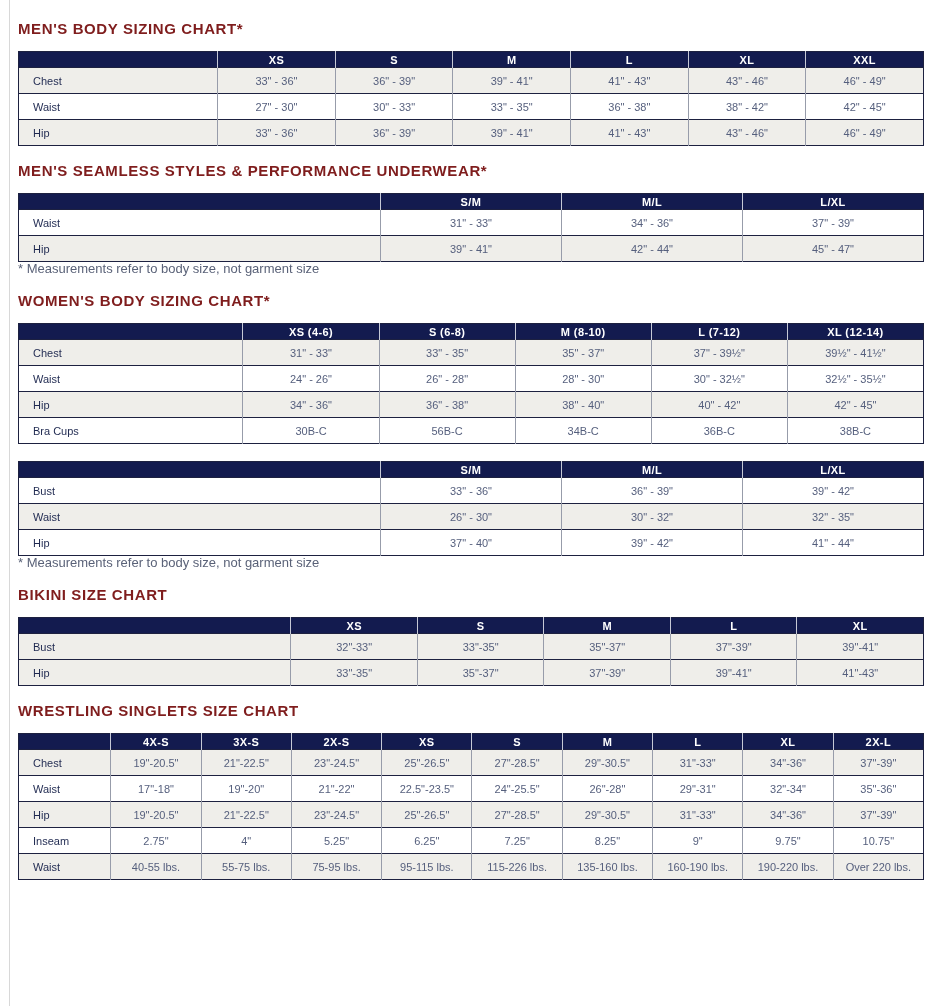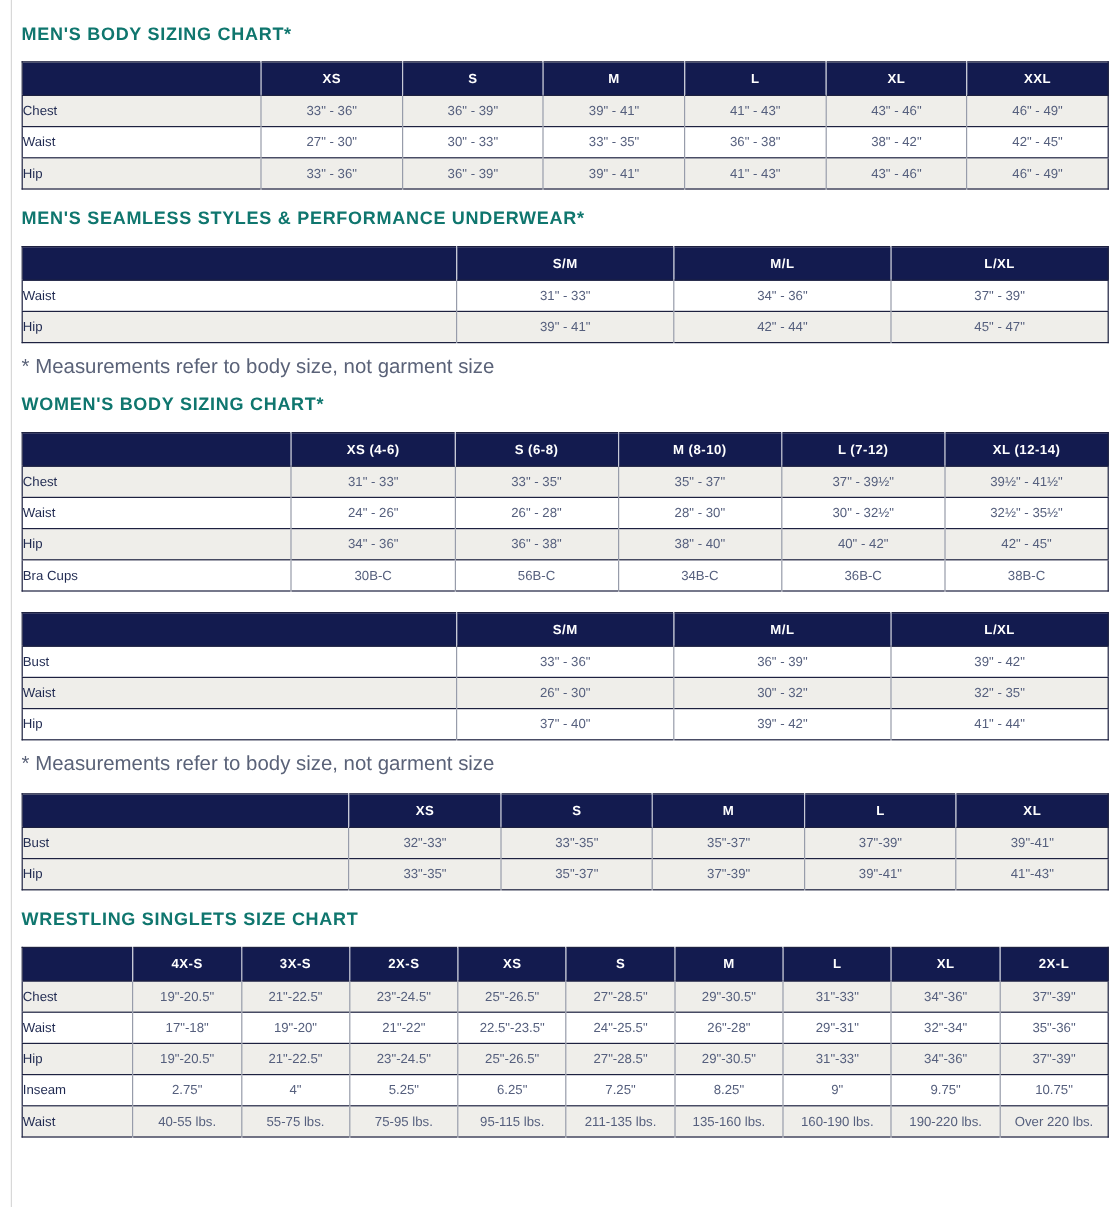--- a/index.html
+++ b/index.html
@@ -20,70 +20,69 @@
   .page {
     position: absolute;
     left: 18px; top: 21px;
     width: 906px;
   }
   section + section { margin-top: 17px; }
   .title {
     font-size: 15px;
     line-height: 16px;
     font-weight: bold;
-    color: #0f766e;
+    color: #7f1d1d;
     letter-spacing: 0.6px;
     margin-bottom: 14px;
   }
   table.chart {
     width: 100%;
     border-collapse: collapse;
     table-layout: fixed;
     border: 1px solid #1d2140;
   }
   .chart th {
     background: #131b4f;
     color: #ffffff;
     font-size: 11px;
     font-weight: bold;
     letter-spacing: 0.4px;
-    height: 28px;
+    height: 16px;
     text-align: center;
     border-left: 1px solid #c6c9d6;
   }
   .chart th:first-child { border-left: none; }
   .chart td {
     height: 26px;
     font-size: 11px;
     text-align: center;
     color: #555f7d;
     background: #ffffff;
     border-top: 1px solid #1d2140;
     border-left: 1px solid #979caa;
   }
   .chart td:first-child {
     text-align: left;
-    padding-left: 0;
+    padding-left: 14px;
     color: #1f2950;
     border-left: none;
   }
   
   .stripe-odd  tbody tr:nth-child(odd)  td { background: #efeeea; }
   .stripe-even tbody tr:nth-child(even) td { background: #efeeea; }
   .stripe-all  tbody tr                 td { background: #efeeea; }
   
   .t1 th:first-child { width: 22%; }
   .t2 th:first-child { width: 40%; }
   .t3 th:first-child { width: 24.8%; }
   .t4 th:first-child { width: 40%; }
   .t5 th:first-child { width: 30.1%; }
   .t6 th:first-child { width: 10.2%; }
   .footnote {
-    margin-top: 13px;
-    font-size: 17px;
+    font-size: 13px;
     line-height: 14px;
     color: #5a6278;
   }
 </style>
 </head>
 <body>
 
 <div class="edge-line"></div>
 
 <div class="page">
@@ -241,20 +240,21 @@
             <td>37" - 40"</td>
             <td>39" - 42"</td>
             <td>41" - 44"</td>
           </tr>
         </tbody>
       </table>
     <p class="footnote">* Measurements refer to body size, not garment size</p>
   </section>
 
   <section>
+    <h2 class="title">BIKINI SIZE CHART</h2>
     <table class="chart t5 stripe-all">
         <thead>
           <tr>
             <th></th>
             <th>XS</th>
             <th>S</th>
             <th>M</th>
             <th>L</th>
             <th>XL</th>
           </tr>
@@ -345,21 +345,21 @@
             <td>9"</td>
             <td>9.75"</td>
             <td>10.75"</td>
           </tr>
           <tr>
             <td>Waist</td>
             <td>40-55 lbs.</td>
             <td>55-75 lbs.</td>
             <td>75-95 lbs.</td>
             <td>95-115 lbs.</td>
-            <td>211-135 lbs.</td>
+            <td>115-226 lbs.</td>
             <td>135-160 lbs.</td>
             <td>160-190 lbs.</td>
             <td>190-220 lbs.</td>
             <td>Over 220 lbs.</td>
           </tr>
         </tbody>
       </table>
   </section>
 
 </div>

